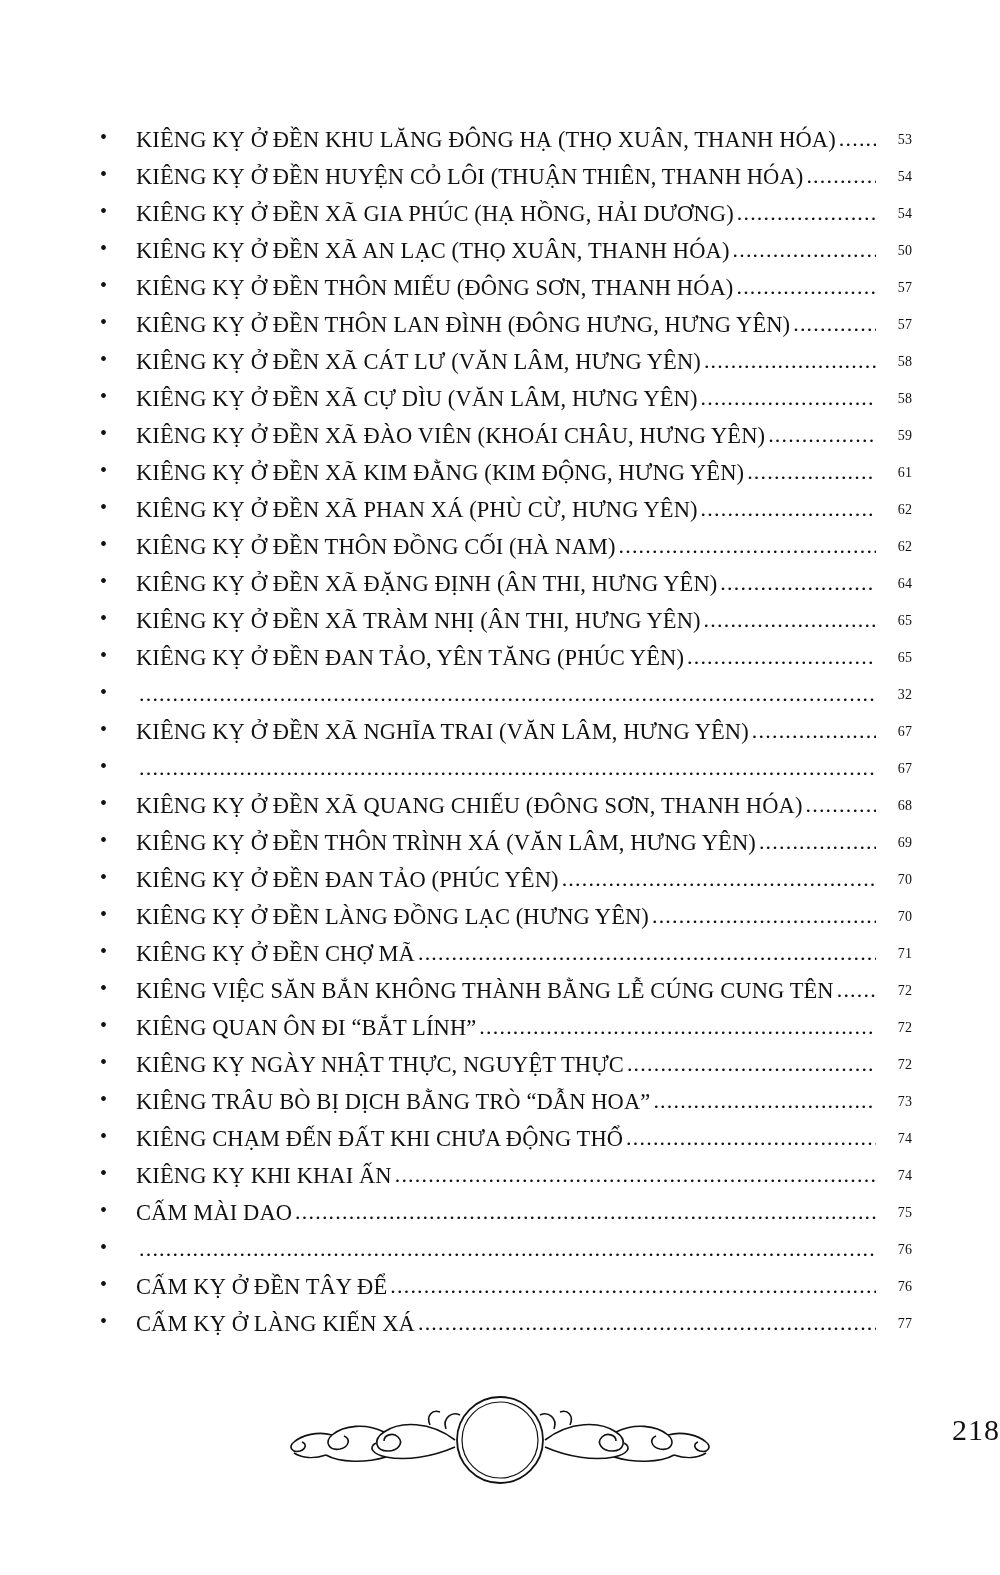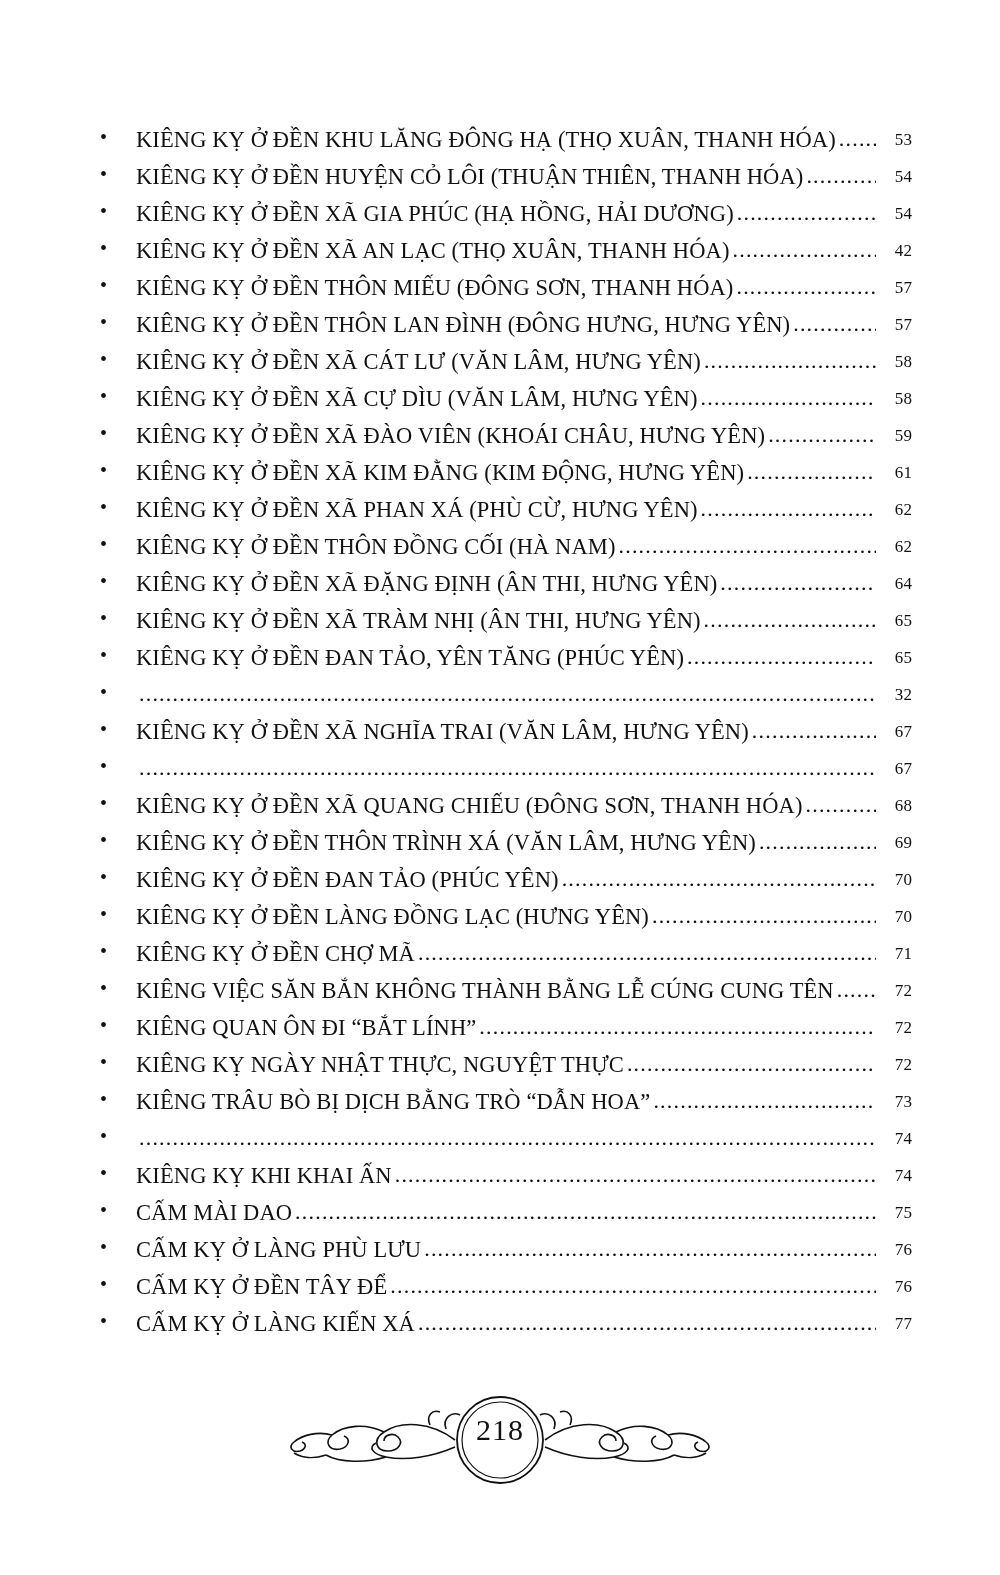--- a/index.html
+++ b/index.html
@@ -64,21 +64,21 @@
     margin: 0 2px 0 3px;
     font-size: 22px;
     line-height: 35px;
     letter-spacing: 1.2px;
     color: #111;
     position: relative;
     top: -1px;
   }
   .toc-page {
     white-space: nowrap;
-    font-size: 17px;
+    font-size: 14px;
     line-height: 35px;
     min-width: 34px;
     text-align: right;
   }
 
   
   .footer {
     position: absolute;
     left: 0;
     top: 1385px;
@@ -90,21 +90,21 @@
     left: 280px;
     top: 0;
     width: 440px;
     height: 110px;
   }
   .page-number {
     position: absolute;
     left: 0;
     top: 0;
     width: 1000px;
-    text-align: center;
+    text-align: right;
     font-size: 30px;
     line-height: 90px;
     letter-spacing: 1px;
     color: #111;
     font-family: "Liberation Serif", serif;
   }
 </style>
 </head>
 <body>
 
@@ -122,21 +122,21 @@
         <span class="toc-page">54</span>
       </li>
       <li class="toc-item">
         <span class="toc-title">KIÊNG KỴ Ở ĐỀN XÃ GIA PHÚC (HẠ HỒNG, HẢI DƯƠNG)</span>
         <span class="dots">.................................................................................................................................................</span>
         <span class="toc-page">54</span>
       </li>
       <li class="toc-item">
         <span class="toc-title">KIÊNG KỴ Ở ĐỀN XÃ AN LẠC (THỌ XUÂN, THANH HÓA)</span>
         <span class="dots">.................................................................................................................................................</span>
-        <span class="toc-page">42</span>
+        <span class="toc-page">50</span>
       </li>
       <li class="toc-item">
         <span class="toc-title">KIÊNG KỴ Ở ĐỀN THÔN MIẾU (ĐÔNG SƠN, THANH HÓA)</span>
         <span class="dots">.................................................................................................................................................</span>
         <span class="toc-page">57</span>
       </li>
       <li class="toc-item">
         <span class="toc-title">KIÊNG KỴ Ở ĐỀN THÔN LAN ĐÌNH  (ĐÔNG HƯNG, HƯNG YÊN)</span>
         <span class="dots">.................................................................................................................................................</span>
         <span class="toc-page">57</span>
@@ -238,35 +238,35 @@
         <span class="toc-title">KIÊNG KỴ NGÀY NHẬT THỰC, NGUYỆT THỰC</span>
         <span class="dots">.................................................................................................................................................</span>
         <span class="toc-page">72</span>
       </li>
       <li class="toc-item">
         <span class="toc-title">KIÊNG TRÂU BÒ BỊ DỊCH BẰNG TRÒ “DẪN HOA”</span>
         <span class="dots">.................................................................................................................................................</span>
         <span class="toc-page">73</span>
       </li>
       <li class="toc-item">
+        <span class="toc-title">KIÊNG CHẠM ĐẾN ĐẤT KHI CHƯA ĐỘNG THỔ</span>
         <span class="dots">.................................................................................................................................................</span>
         <span class="toc-page">74</span>
       </li>
       <li class="toc-item">
         <span class="toc-title">KIÊNG KỴ KHI KHAI ẤN</span>
         <span class="dots">.................................................................................................................................................</span>
         <span class="toc-page">74</span>
       </li>
       <li class="toc-item">
         <span class="toc-title">CẤM MÀI DAO</span>
         <span class="dots">.................................................................................................................................................</span>
         <span class="toc-page">75</span>
       </li>
       <li class="toc-item">
-        <span class="toc-title">CẤM KỴ Ở LÀNG PHÙ LƯU</span>
         <span class="dots">.................................................................................................................................................</span>
         <span class="toc-page">76</span>
       </li>
       <li class="toc-item">
         <span class="toc-title">CẤM KỴ Ở ĐỀN TÂY ĐỂ</span>
         <span class="dots">.................................................................................................................................................</span>
         <span class="toc-page">76</span>
       </li>
       <li class="toc-item">
         <span class="toc-title">CẤM KỴ Ở LÀNG KIẾN XÁ</span>

